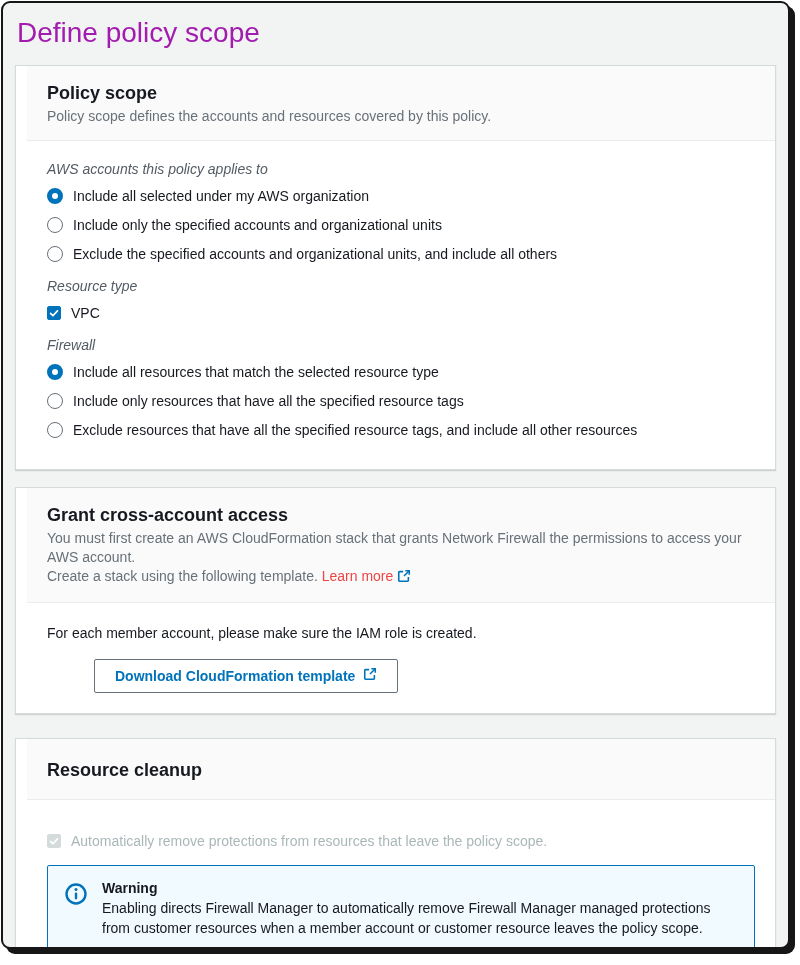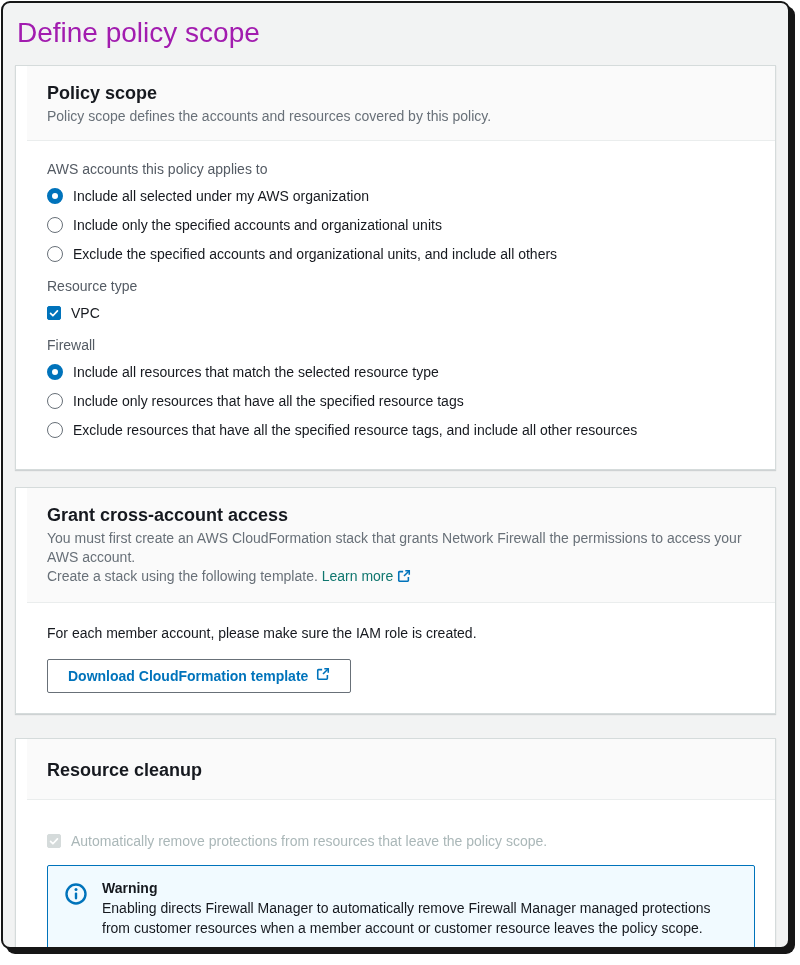--- a/index.html
+++ b/index.html
@@ -16,38 +16,38 @@
   .card {
     background:#fff; border:1px solid #d5dbdb; margin:0 2px;
     box-shadow:0 1px 1px 0 rgba(0,28,36,.15);
     padding-left:11px;
   }
   .card-header { background:#fafafa; padding:16px 20px 14px 20px; border-bottom:1px solid #eaeded; }
   .card-title { font-size:18px; font-weight:700; color:#16191f; line-height:22px; }
   .card-desc { font-size:14px; color:#687078; line-height:19px; margin-top:3px; }
   .card-body { padding:16px 20px 20px 20px; background:#fff; }
 
-  .field-label { font-size:14px; color:#545b64; margin:14px 0 8px 0; }
+  .field-label { font-size:14px; color:#545b64; margin:14px 0 8px 0;font-style:italic; }
   .field-label:first-child { margin-top:4px; }
 
   .opt { display:flex; align-items:center; gap:10px; margin:9px 0; font-size:14px; color:#16191f; line-height:20px; cursor:default; }
   .radio { flex:0 0 auto; width:16px; height:16px; border-radius:50%; border:1px solid #687078; background:#fff; }
   .radio.checked { border:5px solid #0073bb; }
   .checkbox { flex:0 0 auto; width:14px; height:14px; border-radius:2px; background:#0073bb; border:1px solid #0073bb;
     display:flex; align-items:center; justify-content:center; }
   .checkbox svg { display:block; }
   .checkbox.disabled { background:#d5dbdb; border-color:#d5dbdb; }
   .opt.disabled { color:#aab7b8;text-align:center; }
 
-  .link { color:#0f766e; text-decoration:none; font-size:14px; cursor:pointer; }
+  .link { color:#ef4444; text-decoration:none; font-size:14px; cursor:pointer; }
   .ext-icon { display:inline-block; vertical-align:-2px; margin-left:4px; }
 
   .btn { display:inline-flex; align-items:center; gap:8px; font-size:14px; font-weight:700;
     padding:6px 20px; border-radius:2px; cursor:pointer; line-height:20px; }
-  .btn-download { background:#fff; border:1px solid #687078; color:#0073bb; margin-top:18px; }
+  .btn-download { background:#fff; border:1px solid #687078; color:#0073bb; margin-top:18px;margin-left:47px; }
 
   .gap-sm { height:17px; } .gap-md { height:24px; }
   .body-text { font-size:14px; color:#16191f; }
 
   .warning-box { margin-top:14px; border:1px solid #0073bb; background:#f1faff; border-radius:2px;
     padding:12px 16px; display:flex; gap:14px; align-items:flex-start; }
   .warning-icon { flex:0 0 auto; margin-top:4px; }
   .warning-title { font-size:14px; font-weight:700; color:#16191f; line-height:20px; }
   .warning-text { font-size:14px; color:#16191f; line-height:20px; max-width:640px; }
 </style>

